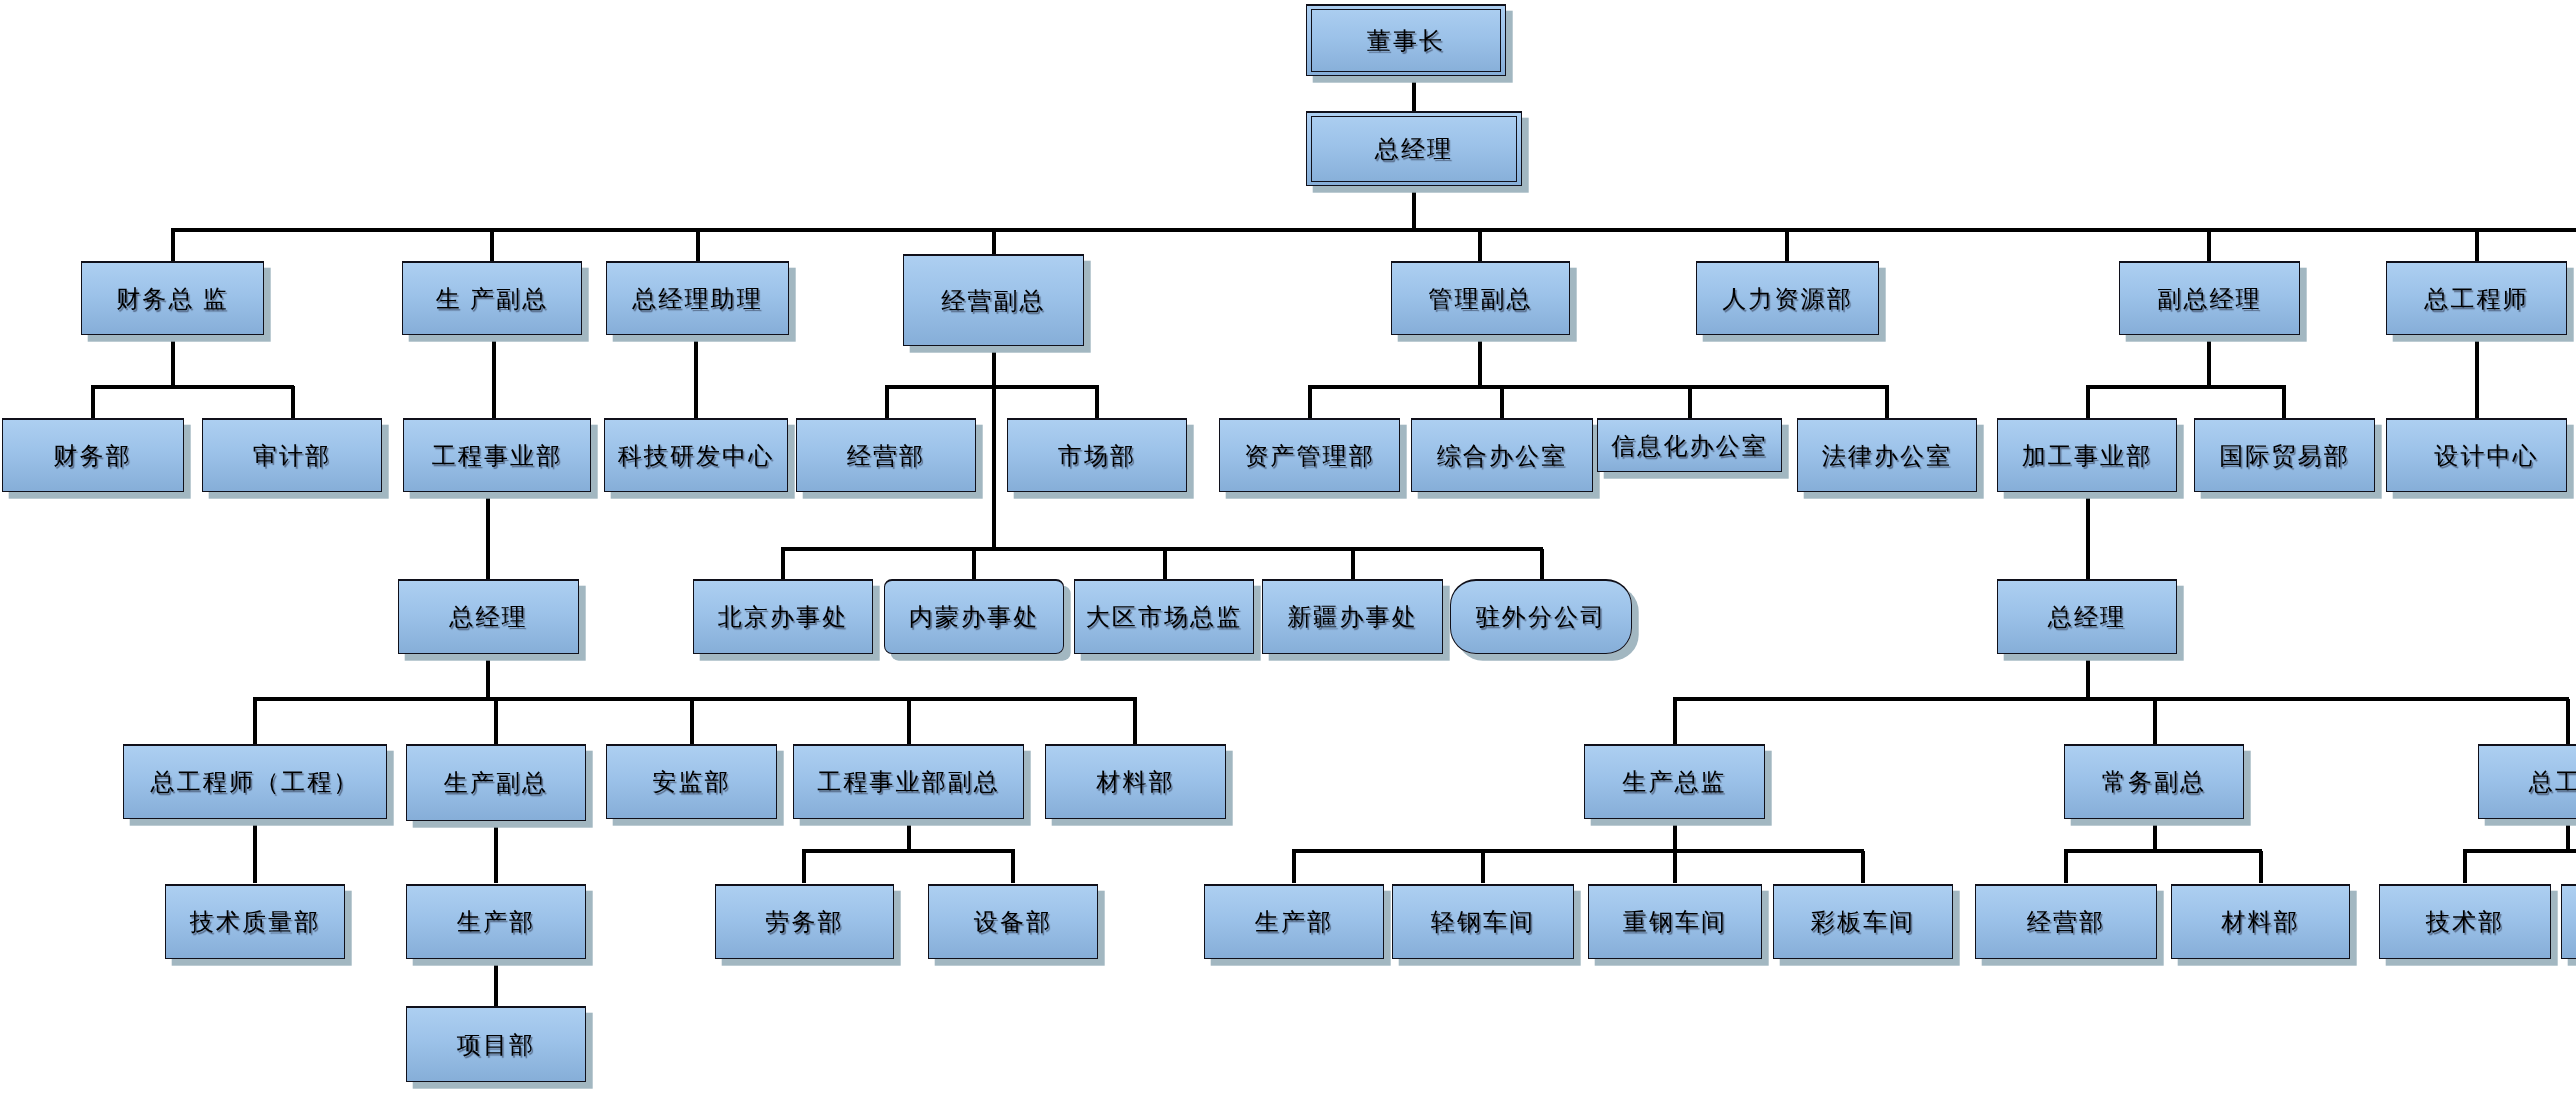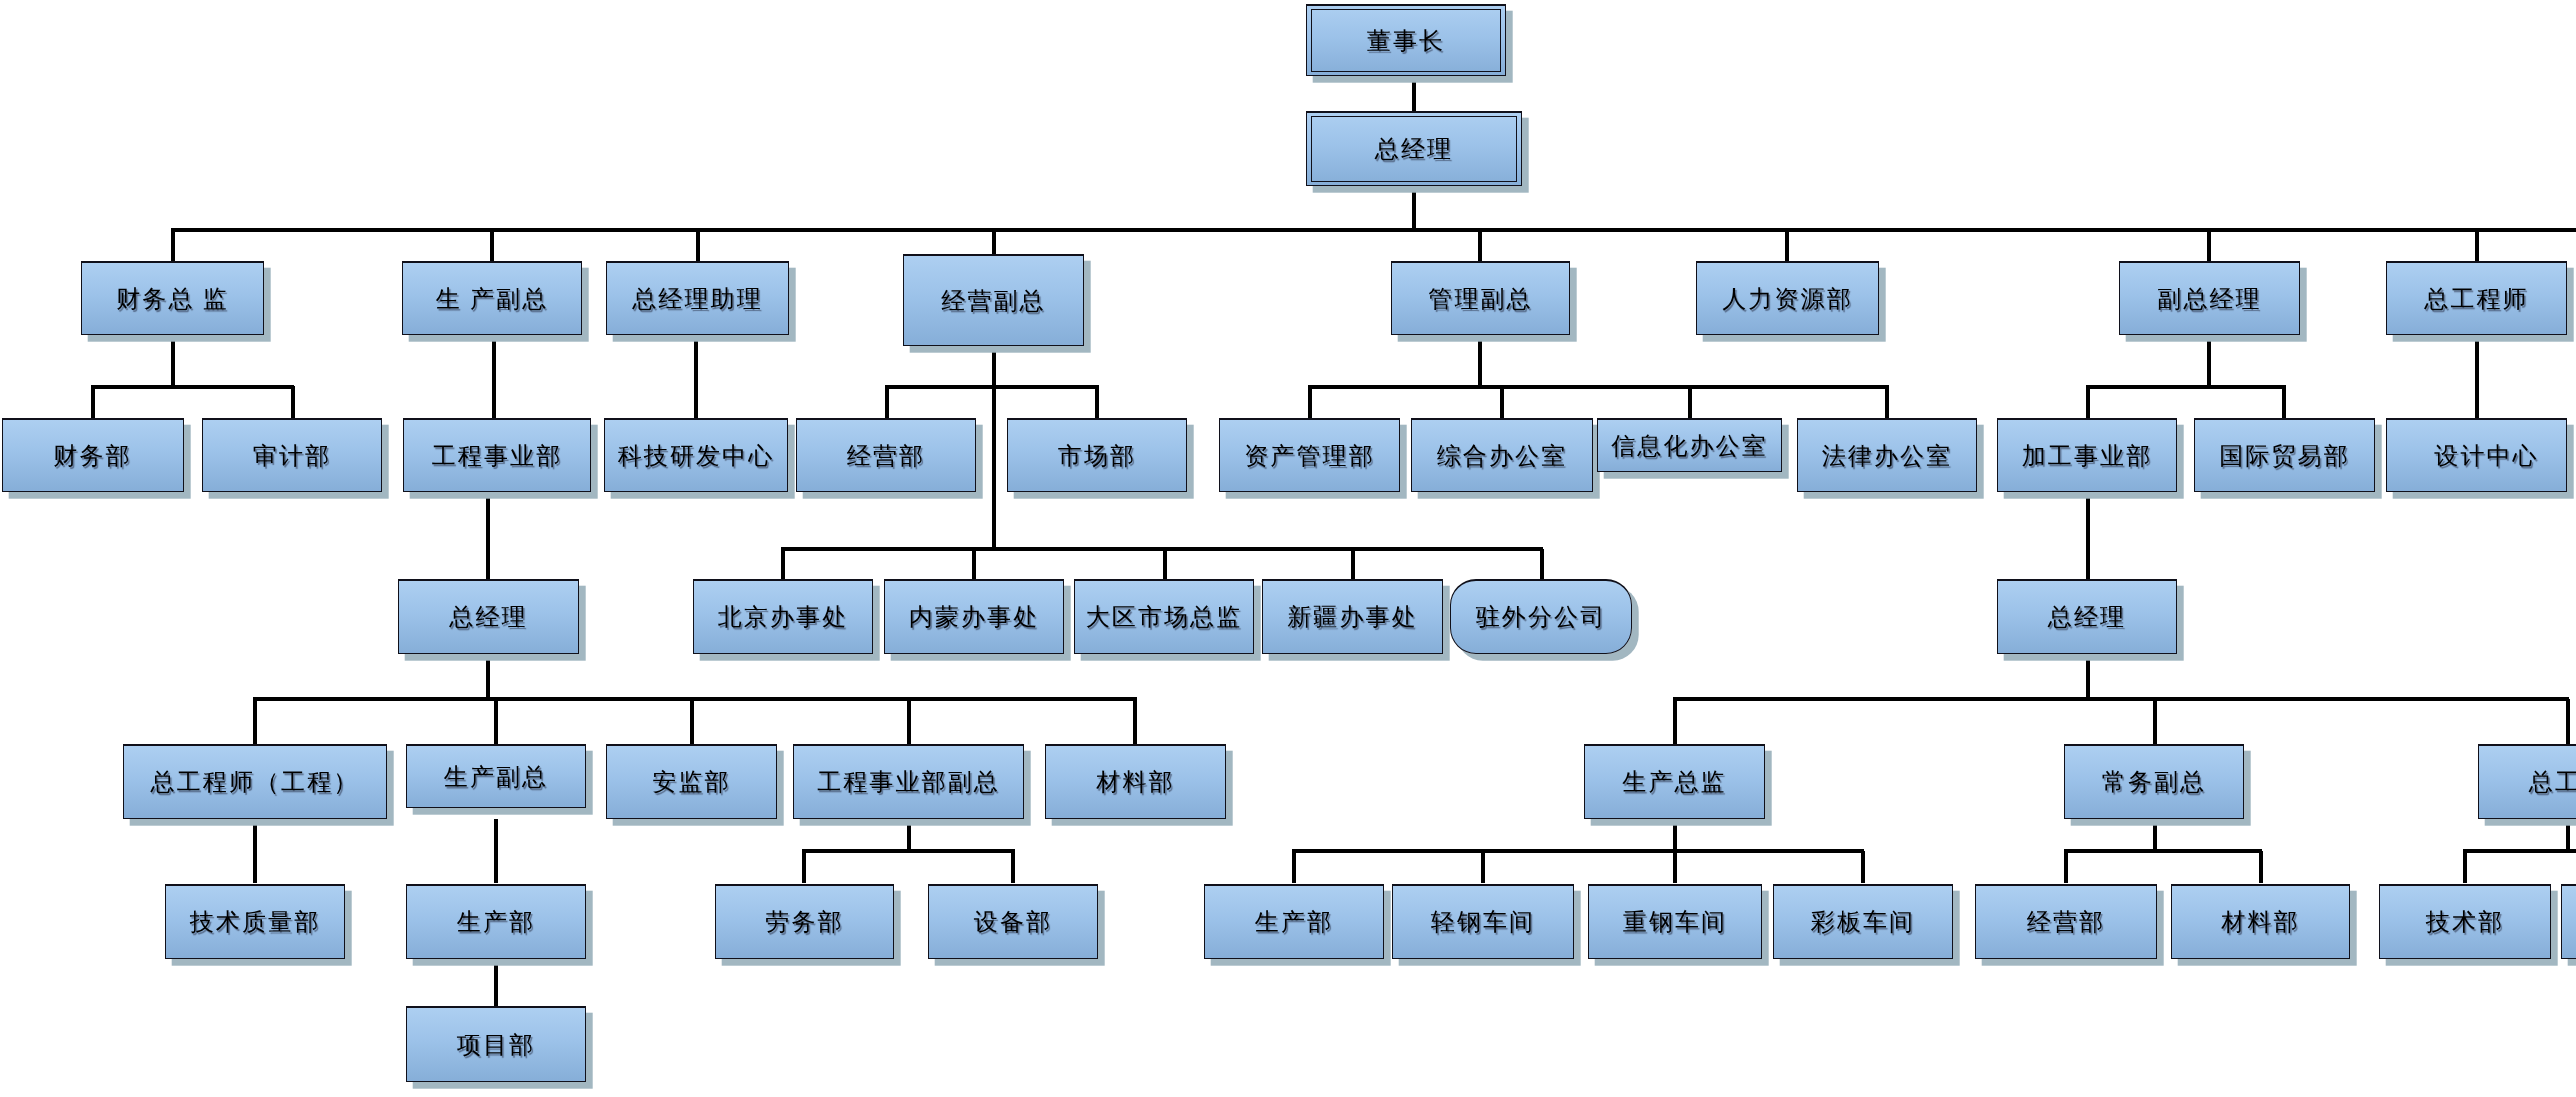--- a/index.html
+++ b/index.html
@@ -194,39 +194,39 @@
     </div>
     <div class="node" style="left: 2386px; top: 418px; width: 181px; height: 74px; padding-left: 20px;">
       <span class="lbl">设计中心</span>
     </div>
     <div class="node" style="left: 398px; top: 579px; width: 181px; height: 75px;">
       <span class="lbl">总经理</span>
     </div>
     <div class="node" style="left: 693px; top: 579px; width: 180px; height: 75px;">
       <span class="lbl">北京办事处</span>
     </div>
-    <div class="node" style="left: 884px; top: 579px; width: 180px; height: 75px;">
+    <div class="node" style="left: 884px; top: 579px; width: 180px; height: 75px; border-radius: 8px;">
       <span class="lbl">内蒙办事处</span>
     </div>
     <div class="node" style="left: 1074px; top: 579px; width: 180px; height: 75px;">
       <span class="lbl">大区市场总监</span>
     </div>
     <div class="node" style="left: 1262px; top: 579px; width: 181px; height: 75px;">
       <span class="lbl">新疆办事处</span>
     </div>
     <div class="node" style="left: 1450px; top: 579px; width: 182px; height: 75px; border-radius: 26px;">
       <span class="lbl">驻外分公司</span>
     </div>
     <div class="node" style="left: 1997px; top: 579px; width: 180px; height: 75px;">
       <span class="lbl">总经理</span>
     </div>
     <div class="node" style="left: 123px; top: 744px; width: 264px; height: 75px;">
       <span class="lbl">总工程师（工程）</span>
     </div>
-    <div class="node" style="left: 406px; top: 744px; width: 180px; height: 64px;">
+    <div class="node" style="left: 406px; top: 744px; width: 180px; height: 77px;">
       <span class="lbl">生产副总</span>
     </div>
     <div class="node" style="left: 606px; top: 744px; width: 171px; height: 75px;">
       <span class="lbl">安监部</span>
     </div>
     <div class="node" style="left: 793px; top: 744px; width: 231px; height: 75px;">
       <span class="lbl">工程事业部副总</span>
     </div>
     <div class="node" style="left: 1045px; top: 744px; width: 181px; height: 75px;">
       <span class="lbl">材料部</span>

